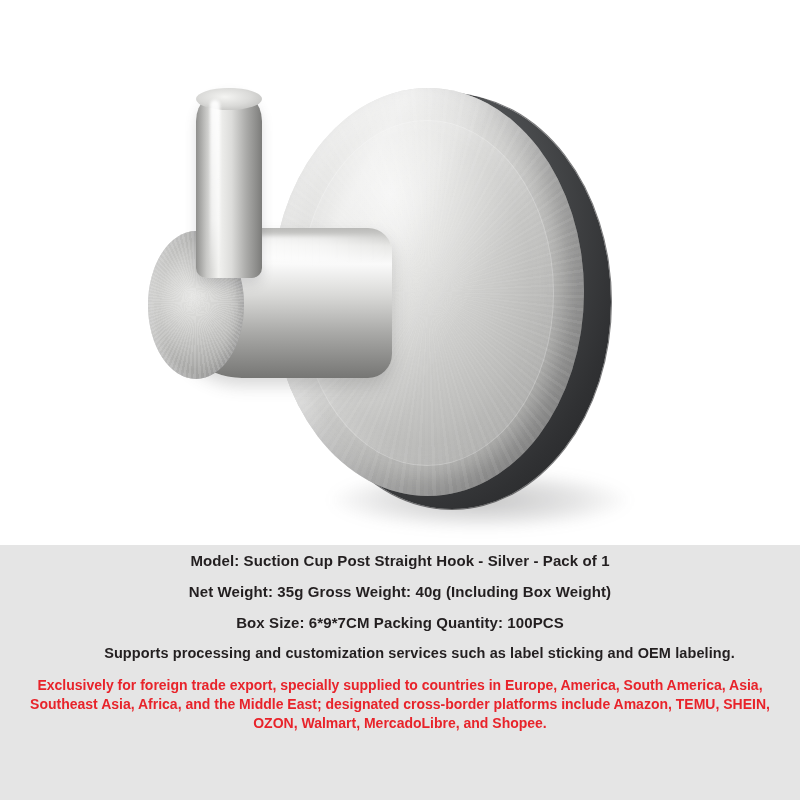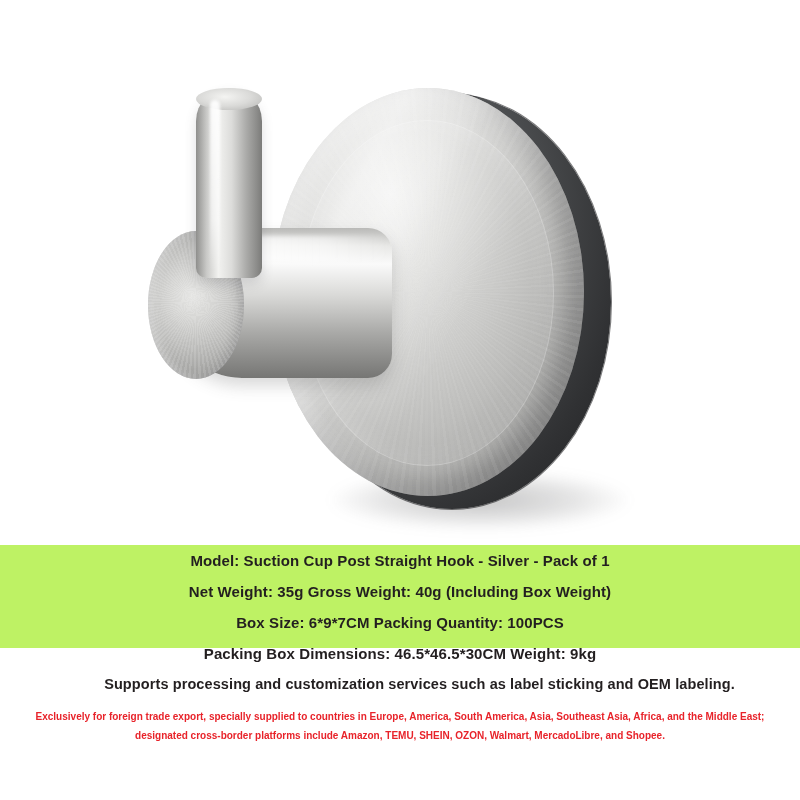--- a/index.html
+++ b/index.html
@@ -9,22 +9,22 @@
   }
   body {
     width: 800px;
     height: 800px;
     overflow: hidden;
     font-family: "Liberation Sans", sans-serif;
   }
   .page {
     position: relative;
     width: 800px;
-    height: 648px;
-    background: #bef264;
+    height: 800px;
+    background: #e5e5e5;
   }
 
   
   .photo {
     position: relative;
     width: 800px;
     height: 545px;
     overflow: hidden;
     background: #ffffff;
   }
@@ -232,21 +232,21 @@
     letter-spacing: 0.1px;
     white-space: nowrap;
   }
   .cap-line.wide {
     font-size: 14.5px;
     padding-left: 39px;
   }
   .notice {
     margin-top: 7px;
     color: #e8232a;
-    font-size: 10px;
+    font-size: 14px;
     font-weight: bold;
     line-height: 19px;
     padding: 0 24px;
   }
 </style>
 </head>
 <body>
 
 <div class="page">
 
@@ -264,18 +264,17 @@
 
     <div class="post"></div>
     <div class="post-top"></div>
     <div class="post-sheen"></div>
   </div>
 
   <div class="caption">
     <div class="cap-line">Model: Suction Cup Post Straight Hook - Silver - Pack of 1</div>
     <div class="cap-line">Net Weight: 35g Gross Weight: 40g (Including Box Weight)</div>
     <div class="cap-line">Box Size: 6*9*7CM Packing Quantity: 100PCS</div>
-    <div class="cap-line">Packing Box Dimensions: 46.5*46.5*30CM Weight: 9kg</div>
     <div class="cap-line wide">Supports processing and customization services such as label sticking and OEM labeling.</div>
     <div class="notice">Exclusively for foreign trade export, specially supplied to countries in Europe, America, South America, Asia, Southeast Asia, Africa, and the Middle East; designated cross-border platforms include Amazon, TEMU, SHEIN, OZON, Walmart, MercadoLibre, and Shopee.</div>
   </div>
 
 </div>
 
 </body></html>

